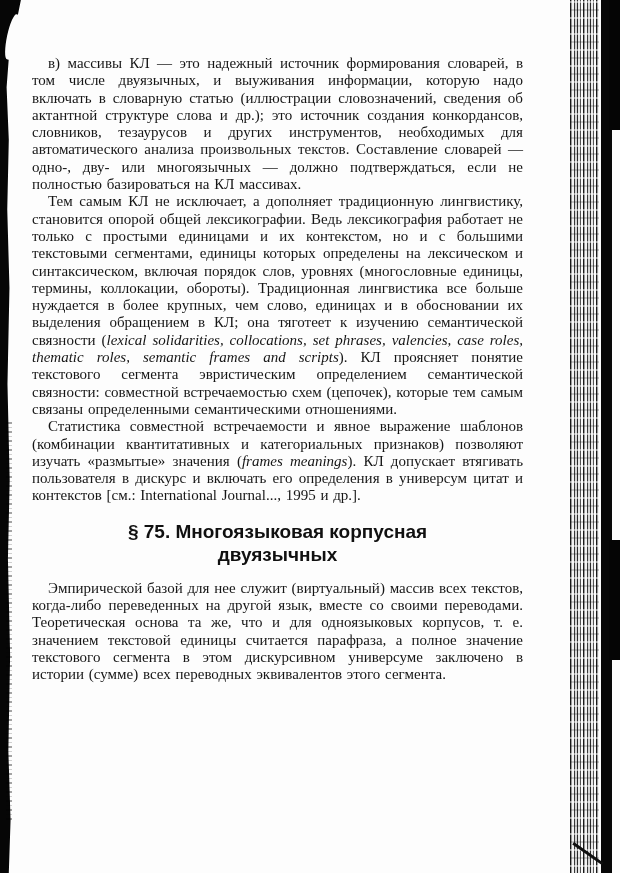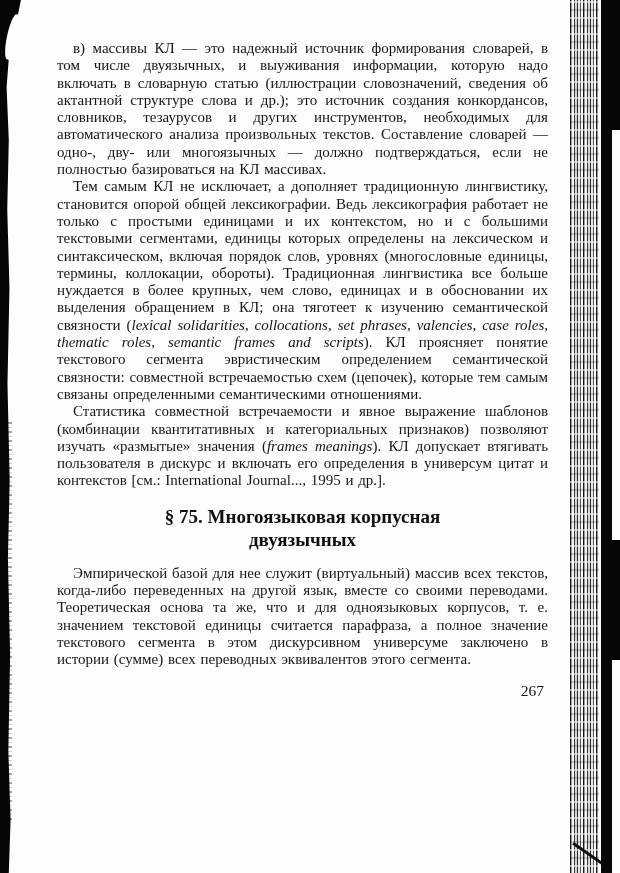--- a/index.html
+++ b/index.html
@@ -12,36 +12,35 @@
     width: 620px;
     height: 873px;
     background: #fdfdfd;
     overflow: hidden;
     font-family: "Liberation Serif", serif;
     color: #161616;
   }
   .text-col {
     position: absolute;
     left: 32px;
-    top: 40px;
+    top: 55px;
     width: 491px;
-    margin-left: 25px;
   }
   .para {
     margin: 0;
     font-size: 15px;
     line-height: 17.3px;
     text-align: justify;
     text-indent: 16px;
     word-spacing: 1px;
   }
   .para .it { font-style: italic; }
   .heading {
     margin: 15px 0 14px 0;
-    font-family: Liberation Serif, serif;
+    font-family: Liberation Sans, sans-serif;
     font-weight: bold;
     font-size: 19px;
     line-height: 23px;
     text-align: center;
     color: #101010;
   }
   .pageno {
     margin-top: 13px;
     font-size: 15.5px;
     text-align: right;
@@ -110,21 +109,20 @@
 
     <h2 class="heading">
       <div>§ 75. Многоязыковая корпусная</div>
       <div>двуязычных</div>
     </h2>
 
     <div>
         <p class="para"><span>Эмпирической базой для нее служит (виртуальный) массив всех текстов, когда-либо переведенных на другой язык, вместе со своими переводами. Теоретическая основа та же, что и для одноязыковых корпусов, т. е. значением текстовой единицы считается парафраза, а полное значение текстового сегмента в этом дискурсивном универсуме заключено в истории (сумме) всех переводных эквивалентов этого сегмента.</span></p>
       </div>
 
-    <div class="pageno">267</div>
   </div>
 
   <div class="edge-left"></div>
   <div class="edge-left-notch"></div>
   <div class="edge-left-texture"></div>
   <div class="edge-right-noise"></div>
   <div class="edge-right-stripe"></div>
   <div class="edge-right-corner-top"></div>
   <div class="edge-right-corner-mid"></div>
   <div class="edge-bottom-crease"></div>

